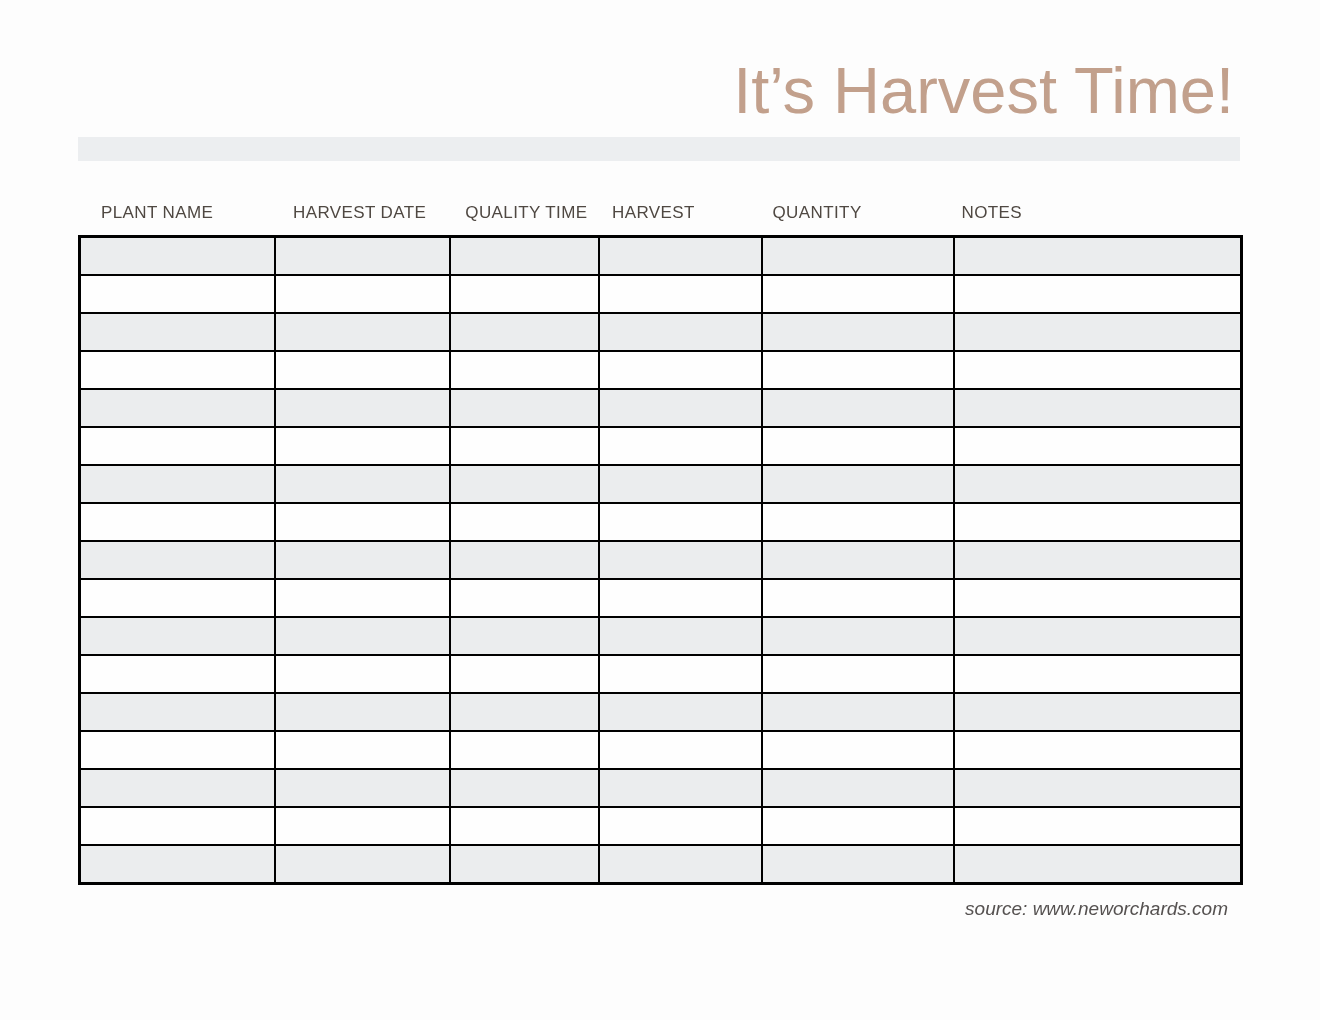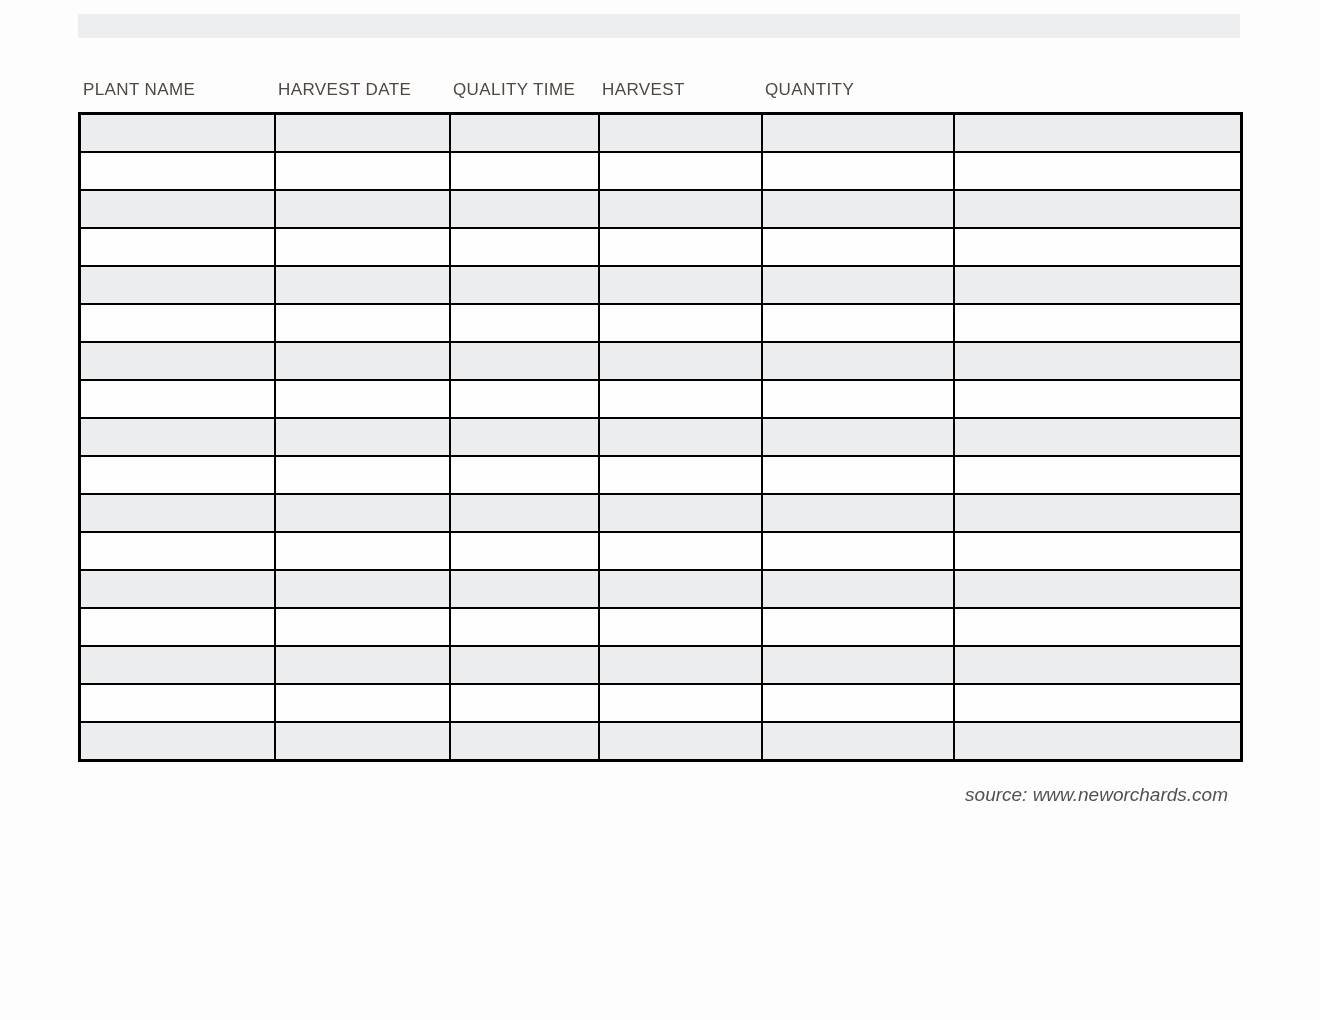--- a/index.html
+++ b/index.html
@@ -36,20 +36,21 @@
     height: 24px;
     background: var(--divider-band, #eceef0);
   }
   .labels {
     margin-top: 42px;
     display: flex;
     font-size: 17px;
     letter-spacing: 0.4px;
     color: var(--column-header-text, #4f4842);
     white-space: nowrap;
+    margin-left: 18px;
   }
   .hcol { box-sizing: border-box; padding-left: 5px; }
   .hcol-0 { width: 195px; }
   .hcol-1 { width: 175px; }
   .hcol-2 { width: 149px; }
   .hcol-3 { width: 163px; }
   .hcol-4 { width: 192px; }
   .hcol-5 { width: 288px; }
 
   table.log {
@@ -67,42 +68,44 @@
   table.log col.c5 { width: 288px; }
   table.log td {
     border: 2px solid var(--table-border, #000000);
     height: 36px;
     padding: 0;
   }
   tr.shaded td { background: var(--shaded-row, #ebedee); }
   tr.plain  td { background: #fefefe; }
 
   .source {
-    margin-top: 22px;
+    margin-top: 13px;
     text-align: right;
     padding-right: 12px;
     font-style: italic;
     font-size: 19px;
     color: var(--source-text, #555150);
   }
 </style>
 </head>
 <body>
 
 <div class="content">
 
+  <div class="title">It’s Harvest Time!</div>
 
   <div class="band"></div>
 
   <div class="labels">
     <div class="hcol hcol-0">PLANT NAME</div>
     <div class="hcol hcol-1">HARVEST DATE</div>
     <div class="hcol hcol-2">QUALITY TIME</div>
     <div class="hcol hcol-3">HARVEST</div>
     <div class="hcol hcol-4">QUANTITY</div>
+    <div class="hcol hcol-5">NOTES</div>
   </div>
 
   <table class="log">
     <colgroup>
       <col class="c0">
         <col class="c1">
         <col class="c2">
       <col class="c3">
         <col class="c4">
         <col class="c5">

